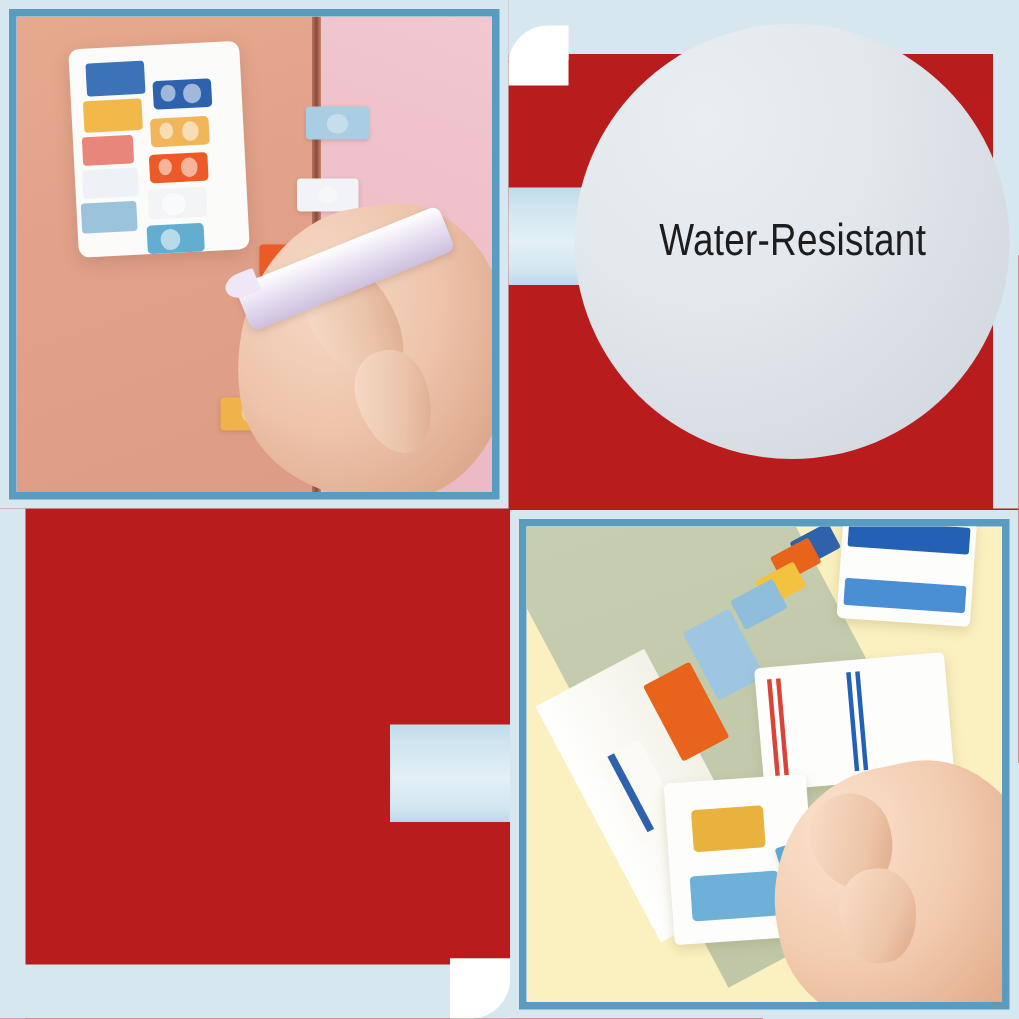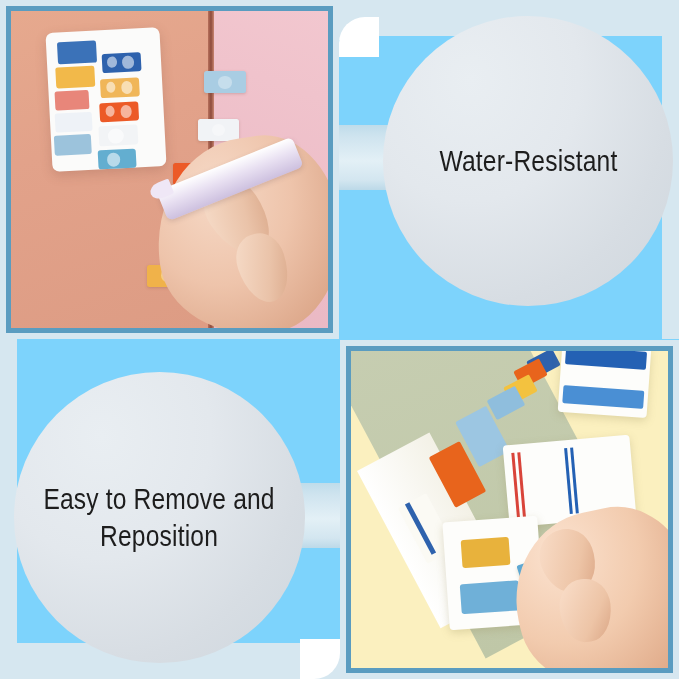--- a/index.html
+++ b/index.html
@@ -1,21 +1,21 @@
 <!DOCTYPE html>
 <html><head>
 <meta charset="utf-8">
 <style>
   html,body{margin:0;padding:0;}
   body{
     width:679px;height:679px;overflow:hidden;
     background:#ffffff;
     font-family:"Liberation Sans", sans-serif;
   }
-  .stage{position:relative;width:679px;height:679px;background:#7dd3fc;}
+  .stage{position:relative;width:679px;height:679px;background:#b91c1c;}
 
   
   .bg-panel{position:absolute;background:#d6e7f0;}
 
   
   .photo-frame{
     position:absolute;
     background:#d6e7f0;
     padding:6px;
     box-sizing:border-box;
@@ -211,24 +211,20 @@
 
   <div class="callout" style="left:0;top:0;width:679px;height:339px;">
     <div class="connector left" style="left:339px;top:125px;width:80px;height:65px;"></div>
     <div class="bubble" style="left:383px;top:16px;width:290px;height:290px;">
       <span class="bubble-text" style="font-size:30px;">Water-Resistant</span>
     </div>
   </div>
 
   <div class="callout" style="left:0;top:339px;width:679px;height:340px;">
     <div class="connector right" style="left:260px;top:144px;width:80px;height:65px;"></div>
-    <div class="bubble" style="left:14px;top:33px;width:291px;height:291px;">
-      <span class="bubble-text" style="font-size:30px;">Easy to Remove and
-Reposition</span>
-    </div>
   </div>
 
   <div class="photo-frame" style="left:340px;top:340px;width:339px;height:339px;">
     <div class="photo-inner">
       <div class="photo">
 
         <div class="p2-bg"></div>
         <div class="p2-book"></div>
 
         <div class="p2-page" style="left:2%;top:38%;width:26%;height:56%;transform:rotate(-28deg);transform-origin:top left;background:linear-gradient(90deg,#ffffff,#f3f1e6);"></div>

